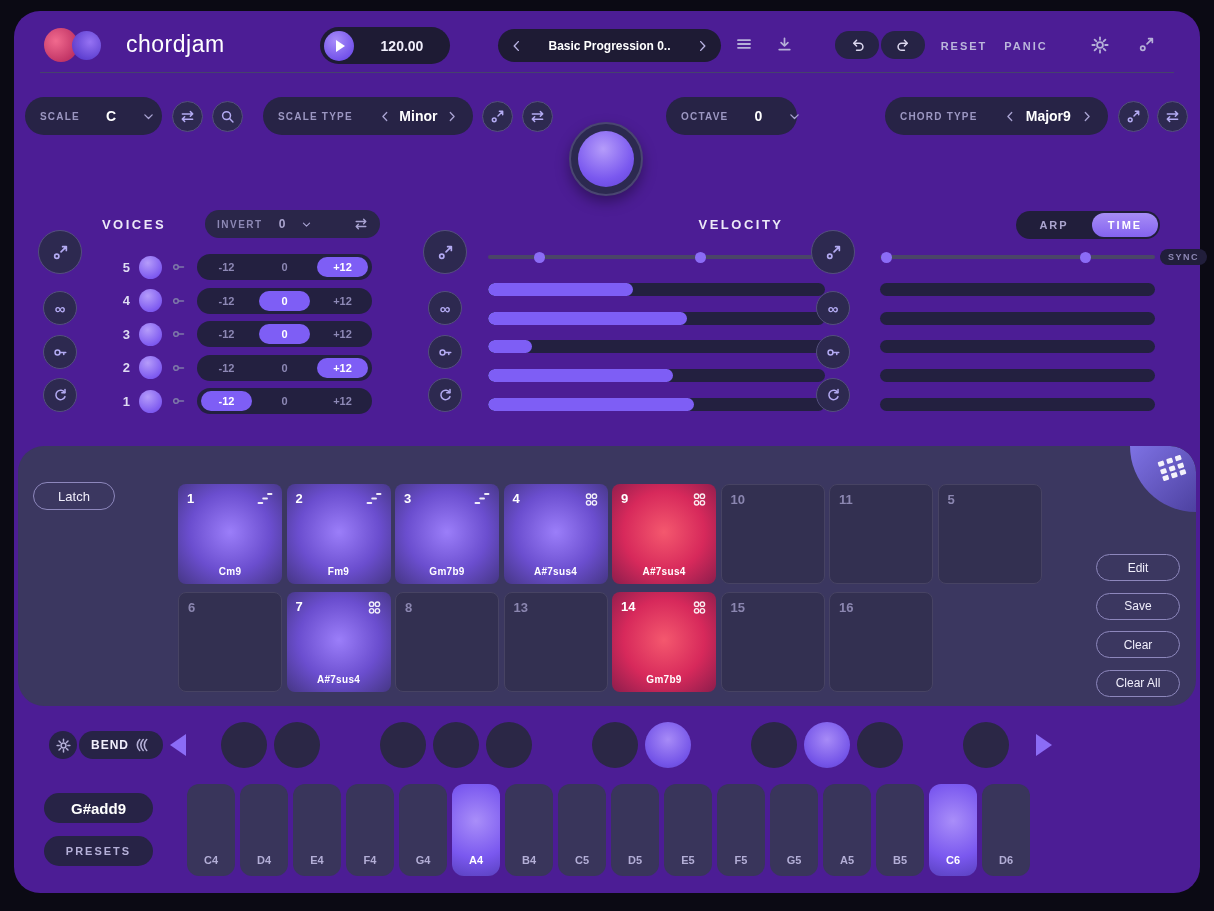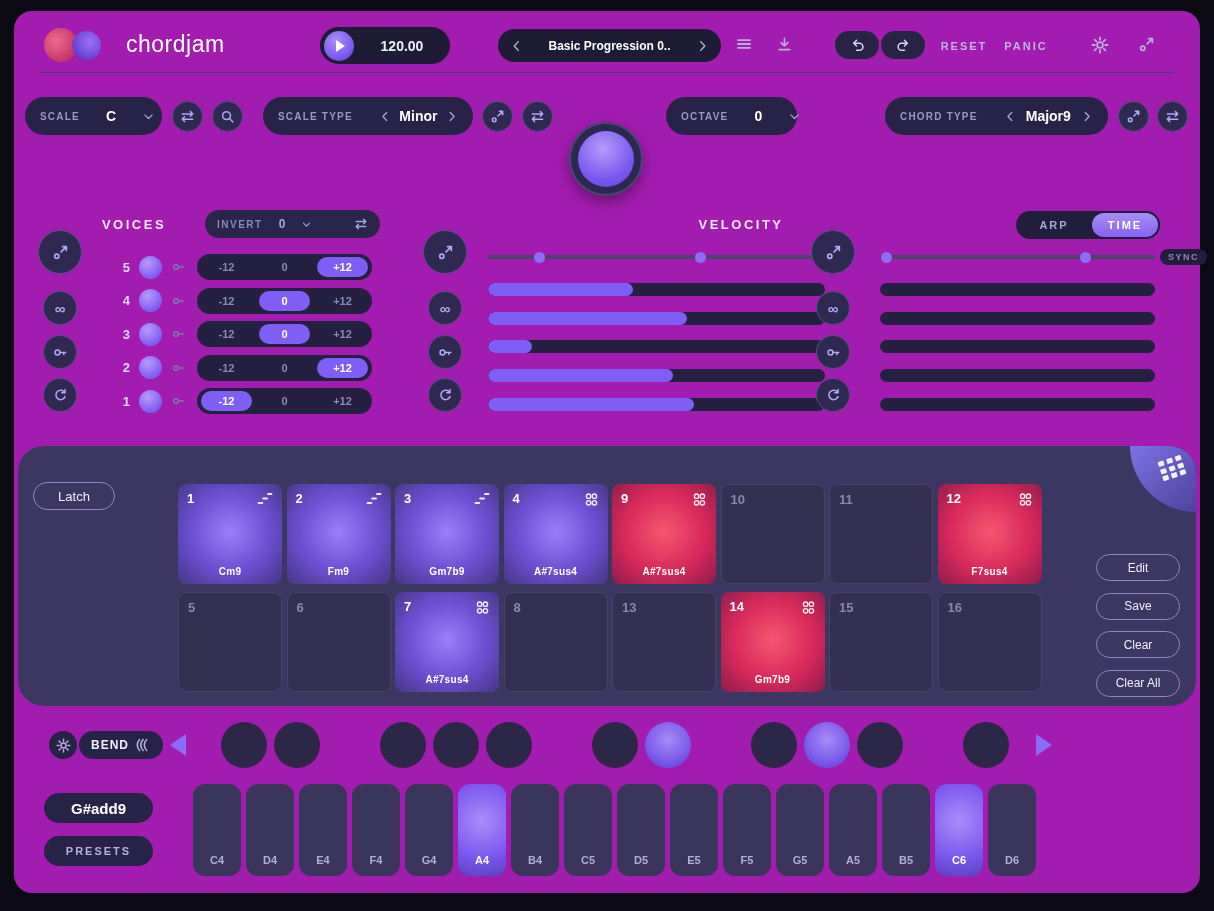--- a/index.html
+++ b/index.html
@@ -5,21 +5,21 @@
   html,body{margin:0;padding:0;}
   body{
     width:1214px;height:911px;position:relative;overflow:hidden;
     background:#0b0a14;
     font-family:"Liberation Sans",sans-serif;
     color:#f0eefb;
     -webkit-user-select:none;user-select:none;
   }
   .app{
     position:absolute;left:14px;top:11px;width:1186px;height:882px;
-    background:#a21caf;border-radius:18px;
+    background:#4c1d95;border-radius:26px;
   }
   .abs{position:absolute;}
 
   
   .pill-dark{background:#1e1b34;border-radius:19px;}
   .pill-mid{background:#272346;border-radius:19px;}
   .lbl{font-size:10px;font-weight:bold;letter-spacing:1.2px;color:#9c97c2;}
   .val{font-size:14px;font-weight:bold;color:#fff;}
   .sicon{stroke:currentColor;fill:none;stroke-width:1.6;stroke-linecap:round;stroke-linejoin:round;display:block;}
 
@@ -154,21 +154,21 @@
   .bend-wave{color:#b5b0d8;display:flex;}
   .arrow-left{left:156px;top:723px;width:0;height:0;border-top:11px solid transparent;border-bottom:11px solid transparent;border-right:16px solid #8b6cf6;cursor:pointer;}
   .arrow-right{left:1022px;top:723px;width:0;height:0;border-top:11px solid transparent;border-bottom:11px solid transparent;border-left:16px solid #8b6cf6;cursor:pointer;}
   #blackrow{left:179px;top:711px;width:848px;height:46px;}
   .bkey{position:absolute;top:0;width:46px;height:46px;border-radius:50%;background:#2b2746;cursor:pointer;}
   .bkey.active{background:radial-gradient(circle at 50% 38%,#a78bf7,#7454e8 68%,#5b41c8);}
   .chord-display{left:30px;top:782px;width:109px;height:30px;border-radius:15px;background:#272346;
     display:flex;align-items:center;justify-content:center;font-size:15px;font-weight:bold;color:#fff;}
   .presets-btn{left:30px;top:825px;width:109px;height:30px;border-radius:15px;background:#272346;border:none;
     font-size:11px;font-weight:bold;letter-spacing:2px;color:#b5b0d8;font-family:inherit;cursor:pointer;}
-  #keybed{left:179px;top:773px;width:848px;height:92px;text-decoration:underline;}
+  #keybed{left:173px;top:773px;width:848px;height:92px;text-decoration:underline;}
   .wkey{position:absolute;top:0;width:48px;height:92px;border-radius:12px;background:#39355b;cursor:pointer;}
   .wkey.active{background:radial-gradient(circle at 50% 40%,#a98ef9,#7a58ef 62%,#5a41c0);}
   .wkey-label{position:absolute;bottom:10px;left:0;width:100%;text-align:center;font-size:11px;font-weight:bold;color:#b3aed6;}
   .wkey.active .wkey-label{color:#fff;}
 </style>
 </head>
 <body>
 
 <div class="app">
 
@@ -621,32 +621,20 @@
               <circle cx="10.4" cy="10.8" r="2.2"></circle>
             </svg>
           </span>
           <span class="pad-chord">A#7sus4</span>
         </div>
         <div class="pad pad--empty">
           <span class="pad-num">10</span>
         </div>
         <div class="pad pad--empty">
           <span class="pad-num">11</span>
-        </div>
-        <div class="pad pad--red">
-          <span class="pad-num">12</span>
-          <span class="pad-icon">
-            <svg width="15" height="15" viewBox="0 0 15 15" fill="none" stroke="currentColor" stroke-width="1.4">
-              <circle cx="4.6" cy="4.2" r="2.2"></circle>
-              <circle cx="4.6" cy="10.8" r="2.2"></circle>
-              <circle cx="10.4" cy="4.2" r="2.2"></circle>
-              <circle cx="10.4" cy="10.8" r="2.2"></circle>
-            </svg>
-          </span>
-          <span class="pad-chord">F7sus4</span>
         </div>
         <div class="pad pad--empty">
           <span class="pad-num">5</span>
         </div>
         <div class="pad pad--empty">
           <span class="pad-num">6</span>
         </div>
         <div class="pad pad--purple">
           <span class="pad-num">7</span>
           <span class="pad-icon">

